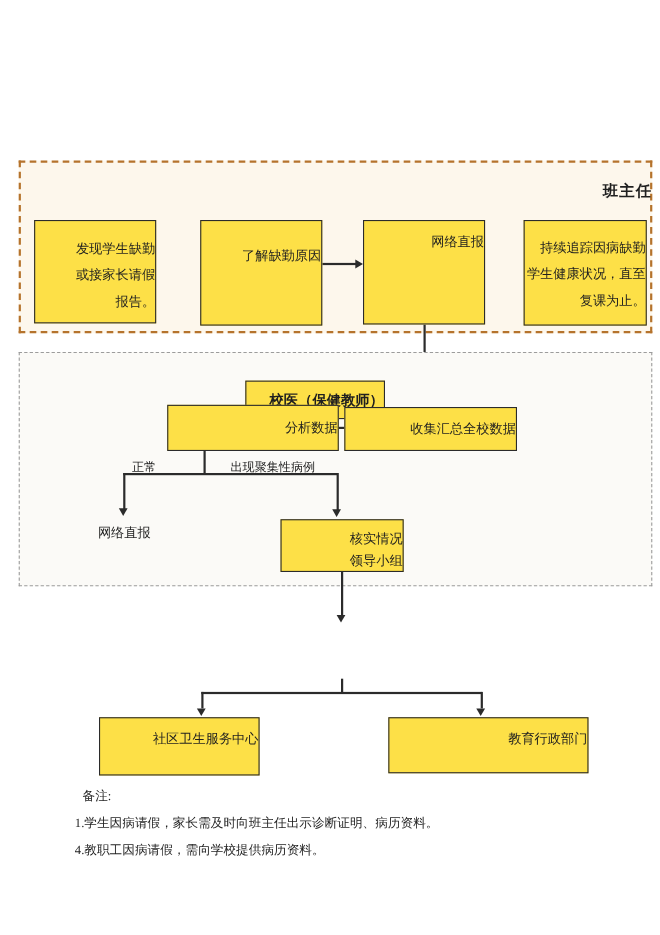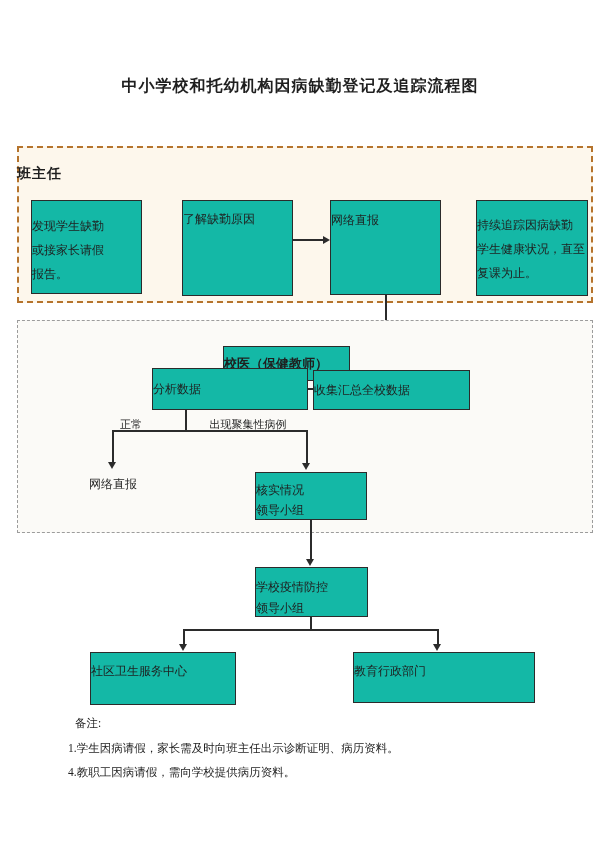--- a/index.html
+++ b/index.html
@@ -10,45 +10,44 @@
   }
   .title {
     position:absolute; left:0; top:76px; width:600px; text-align:center;
     font-size:16px; font-weight:bold;
     font-family:"Liberation Sans","DejaVu Sans",sans-serif; letter-spacing:1px;
   }
   .region { position:absolute; box-sizing:border-box; }
   .region-teacher { border:2px dashed #b5732c; background:#fdf7ec; }
   .region-doctor  { border:1px dashed #9c9c9c; background:#fbfaf7; }
   .region-label {
-    position:absolute; text-align:left; font-weight:bold; font-size:14px;
+    position:absolute; text-align:right; font-weight:bold; font-size:14px;
     letter-spacing:1px;
   }
   .box {
-    position:absolute; box-sizing:border-box; background:#14b8a6;
-    border:1px solid #2b2b2b; font-size:12px; text-align:left;
+    position:absolute; box-sizing:border-box; background:#fde047;
+    border:1px solid #2b2b2b; font-size:12px; text-align:right;
   }
   .box.bold { font-weight:bold; font-size:13px; }
   .ln { display:block; white-space:nowrap; }
   .lineh { position:absolute; height:1.5px; background:#2b2b2b; }
   .linev { position:absolute; width:1.5px; background:#2b2b2b; }
   .arr { position:absolute; width:0; height:0; }
   .arr-right { border-top:4px solid transparent; border-bottom:4px solid transparent; border-left:7px solid #2b2b2b; }
   .arr-left  { border-top:4px solid transparent; border-bottom:4px solid transparent; border-right:7px solid #2b2b2b; }
   .arr-down  { border-left:4px solid transparent; border-right:4px solid transparent; border-top:7px solid #2b2b2b; }
   .flow-label { position:absolute; font-size:11px; white-space:nowrap; }
   .flow-text  { position:absolute; font-size:12px; white-space:nowrap; }
   .note { position:absolute; font-size:11.5px; white-space:nowrap; }
 </style>
 </head>
 <body>
 
 <div class="page">
 
-  <div class="title">中小学校和托幼机构因病缺勤登记及追踪流程图</div>
 
   <div class="region region-teacher" style="left:17px; top:146px; width:576px; height:157px;"></div>
   <div class="region-label" style="left:17px; top:165px; width:576px;">班主任</div>
 
   <div class="region region-doctor" style="left:17px; top:320px; width:576px; height:213px;"></div>
 
   <div class="lineh" style="left:293px; top:239px; width:31px;"></div>
   <div class="arr arr-right" style="left:323px; top:236px;"></div>
 
   <div class="linev" style="left:385px; top:295px; height:25px;"></div>
@@ -76,21 +75,21 @@
 
   <div class="linev" style="left:437px; top:629px; height:15px;"></div>
   <div class="arr arr-down" style="left:433px; top:644px;"></div>
 
   <div class="box" style="left:31px; top:200px; width:111px; height:94px; padding-top:13px; line-height:24px;">
     <span class="ln">发现学生缺勤</span>
     <span class="ln">或接家长请假</span>
     <span class="ln">报告。</span>
   </div>
 
-  <div class="box" style="left:182px; top:200px; width:111px; height:96px; padding-top:10px;">
+  <div class="box" style="left:182px; top:200px; width:111px; height:96px; padding-top:23px;">
     <span class="ln">了解缺勤原因</span>
   </div>
 
   <div class="box" style="left:330px; top:200px; width:111px; height:95px; padding-top:11px;">
     <span class="ln">网络直报</span>
   </div>
 
   <div class="box" style="left:476px; top:200px; width:112px; height:96px; padding-top:12px; line-height:24px; font-size:12px;">
     <span class="ln">持续追踪因病缺勤</span>
     <span class="ln">学生健康状况，直至</span>
@@ -107,24 +106,20 @@
 
   <div class="flow-label" style="left:198px; top:417px; width:100px; text-align:center;">出现聚集性病例</div>
 
   <div class="flow-text" style="left:83px; top:476px; width:60px; text-align:center;">网络直报</div>
 
   <div class="box" style="left:255px; top:472px; width:112px; height:48px; padding-top:7px; line-height:20px;">
     <span class="ln">核实情况</span>
     <span class="ln">领导小组</span>
   </div>
 
-  <div class="box" style="left:255px; top:567px; width:113px; height:50px; padding-top:9px; line-height:21px;">
-    <span class="ln">学校疫情防控</span>
-    <span class="ln">领导小组</span>
-  </div>
 
   <div class="box" style="left:90px; top:652px; width:146px; height:53px; padding-top:10px;">
     <span class="ln">社区卫生服务中心</span>
   </div>
 
   <div class="box" style="left:353px; top:652px; width:182px; height:51px; padding-top:10px;">
     <span class="ln">教育行政部门</span>
   </div>
 
   <div class="note" style="left:75px; top:716px;">备注:</div>

